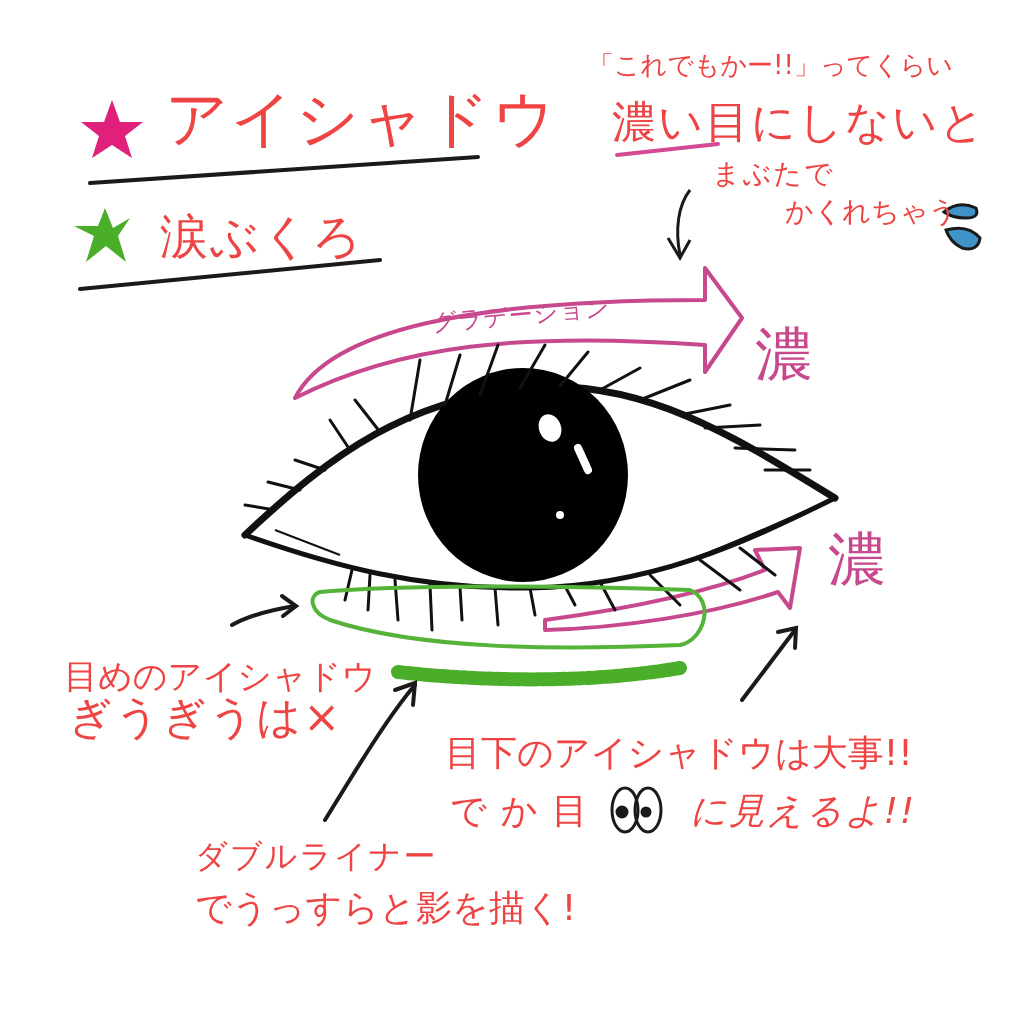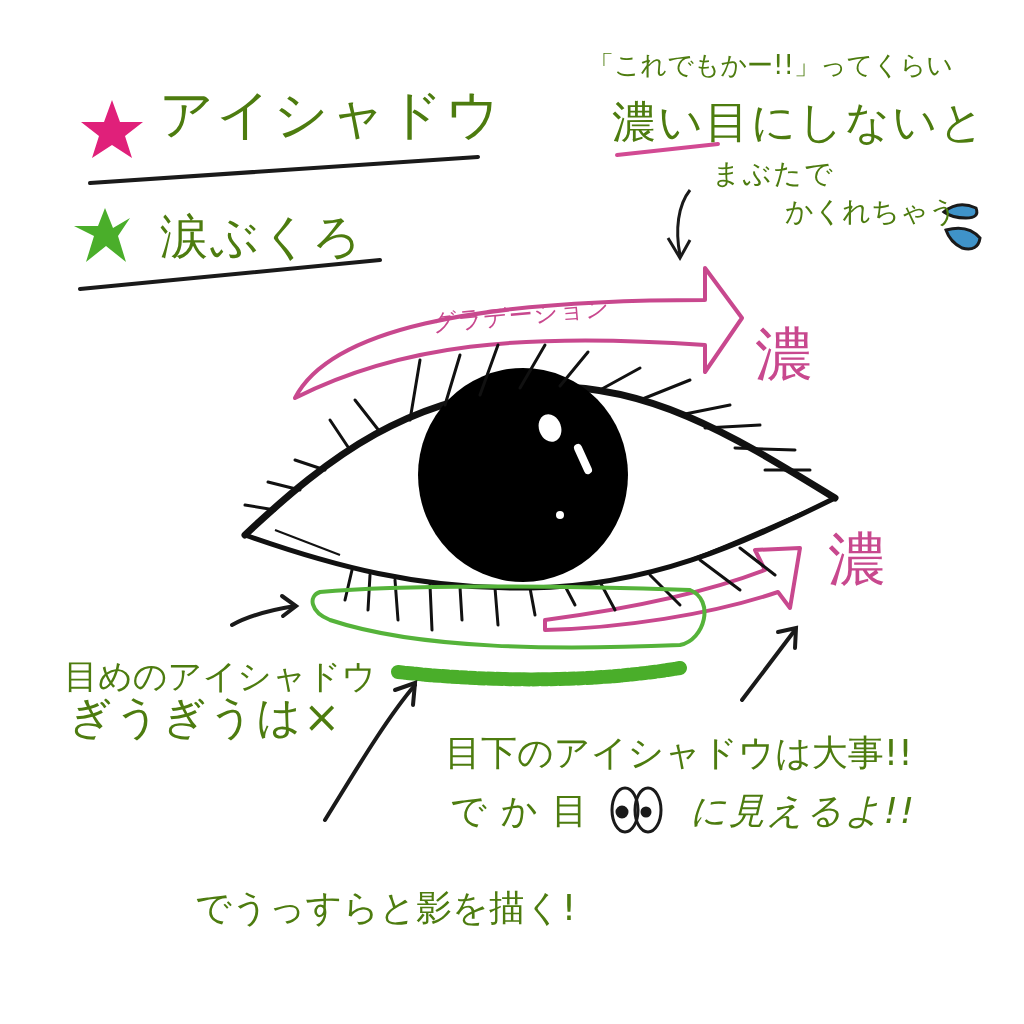--- a/index.html
+++ b/index.html
@@ -6,21 +6,21 @@
   #canvas {
     position: relative;
     width: 1024px; height: 1024px;
     background: #ffffff;
     overflow: hidden;
     font-family: "DejaVu Sans", sans-serif;
   }
   .hand {
     position: absolute;
     font-family: "DejaVu Sans", sans-serif;
-    color: #4d7c0f;
+    color: #ef4444;
     white-space: nowrap;
     letter-spacing: 2px;
     line-height: 1;
   }
   svg.layer { position: absolute; left: 0; top: 0; }
   .pink { color: #c8488e; }
 </style>
 </head>
 <body>
 
@@ -108,34 +108,35 @@
     </g>
 
     <g stroke="#1a1a1a" stroke-width="3" fill="none">
       <ellipse cx="625" cy="810" rx="13" ry="22"></ellipse>
       <ellipse cx="648" cy="810" rx="13" ry="22"></ellipse>
       <circle cx="622" cy="812" r="5" fill="#1a1a1a"></circle>
       <circle cx="646" cy="812" r="4" fill="#1a1a1a"></circle>
     </g>
   </svg>
 
-  <div class="hand" style="left:159px; top:88px; font-size:54px; font-weight:300;font-family:Liberation Serif, serif;">アイシャドウ</div>
+  <div class="hand" style="left:165px; top:88px; font-size:62px; font-weight:300;font-family:Liberation Serif, serif;">アイシャドウ</div>
   <div class="hand" style="left:160px; top:212px; font-size:48px;">涙ぶくろ</div>
 
   <div class="hand" style="left:588px; top:52px; font-size:26px; letter-spacing:0;">「これでもかー!!」ってくらい</div>
   <div class="hand" style="left:612px; top:100px; font-size:44px;">濃い目にしないと</div>
   <div class="hand" style="left:712px; top:160px; font-size:28px;">まぶたで</div>
   <div class="hand" style="left:785px; top:198px; font-size:28px; letter-spacing:0;">かくれちゃう</div>
 
   <div class="hand pink" style="left:432px; top:303px; font-size:24px; transform:rotate(-5deg); letter-spacing:1px;">グラデーション</div>
 
   <div class="hand pink" style="left:755px; top:325px; font-size:58px;">濃</div>
   <div class="hand pink" style="left:828px; top:530px; font-size:58px;">濃</div>
 
   <div class="hand" style="left:64px; top:659px; font-size:34px; letter-spacing:0;">目めのアイシャドウ</div>
   <div class="hand" style="left:68px; top:695px; font-size:44px;">ぎうぎうは×</div>
 
   <div class="hand" style="left:445px; top:735px; font-size:36px; letter-spacing:0;">目下のアイシャドウは大事!!</div>
   <div class="hand" style="left:450px; top:793px; font-size:36px; letter-spacing:14px;">でか目</div>
   <div class="hand" style="left:690px; top:793px; font-size:36px;font-style:italic;">に見えるよ!!</div>
 
+  <div class="hand" style="left:195px; top:840px; font-size:32px;">ダブルライナー</div>
   <div class="hand" style="left:195px; top:890px; font-size:36px; letter-spacing:0;">でうっすらと影を描く!</div>
 </div>
 
 </body></html>

